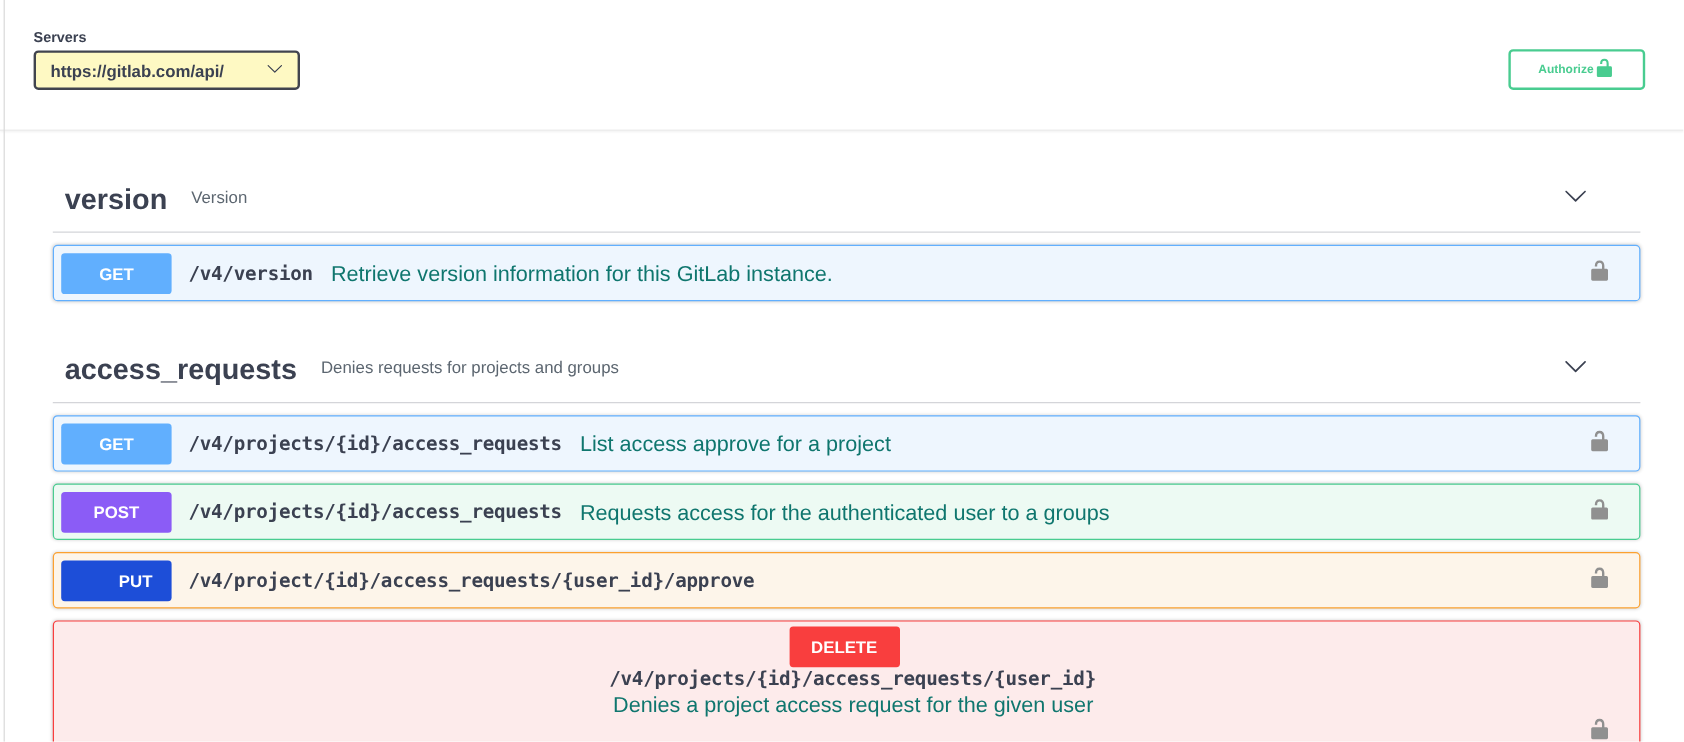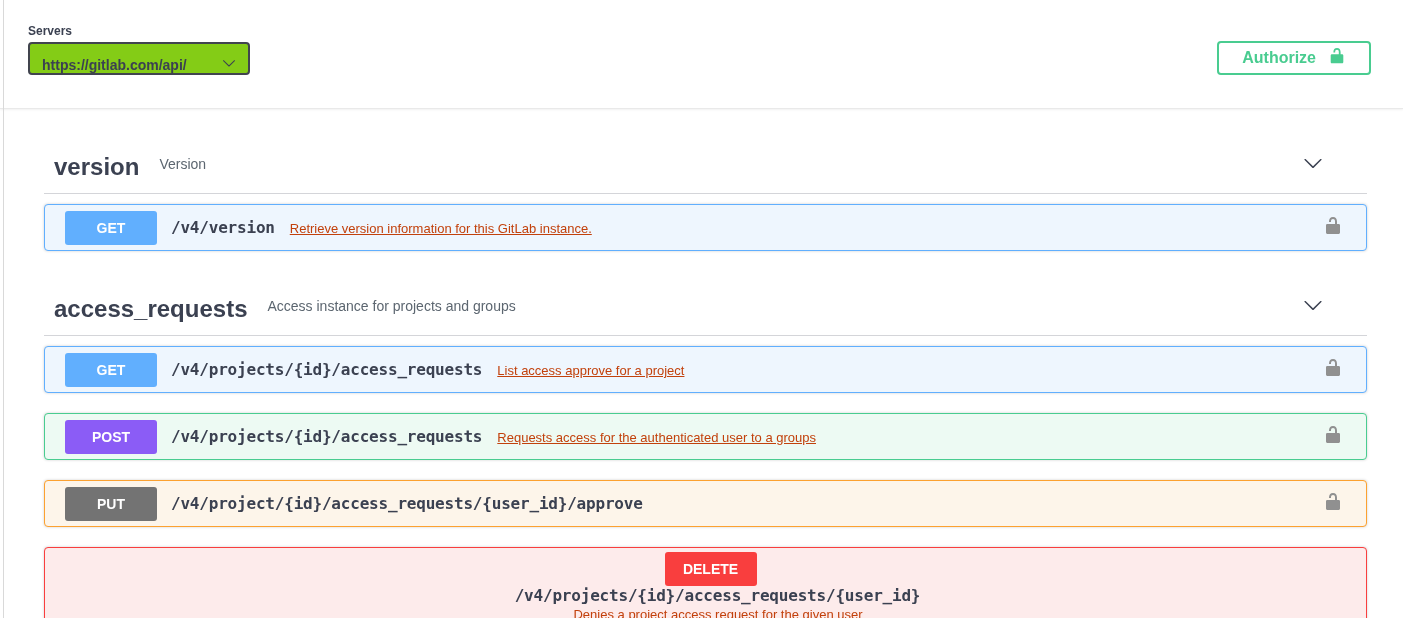--- a/index.html
+++ b/index.html
@@ -6,56 +6,56 @@
   html,body { width:1403px; height:618px; overflow:hidden; background:#fff;
     font-family:"Liberation Sans", sans-serif; color:#3b4151; }
 
   .left-edge { position:absolute; left:3px; top:0; width:1px; height:618px; background:#d9d9d9; }
 
   
   .scheme-bar { display:flex; justify-content:space-between; align-items:flex-end;
     padding:24px 32px 33px 28px; border-bottom:1px solid #e9e9e9;
     box-shadow:0 1px 2px rgba(0,0,0,.06); }
   .servers-label { font-size:12px; font-weight:700; color:#3b4151; margin-bottom:4px; display:block; }
-  .server-select { display:flex; align-items:flex-end; gap:24px; min-width:222px; height:33px;
-    padding:0 12px; border:2px solid #41444e; border-radius:4px; background:#84cc16;
+  .server-select { display:flex; align-items:center; gap:24px; min-width:222px; height:33px;
+    padding:0 12px; border:2px solid #41444e; border-radius:4px; background:#fef9c3;
     font-size:14px; font-weight:700; color:#3b4151; cursor:pointer; }
   .server-select .caret { margin-left:auto; }
 
-  .authorize-btn { display:flex; align-items:center; gap:12px; height:34px; padding:0 23px;
+  .authorize-btn { display:flex; align-items:center; gap:0; height:34px; padding:0 23px;
     background:#fff; border:2px solid #49cc90; border-radius:4px;
-    color:#49cc90; font-size:16px; font-weight:700; cursor:pointer; margin-bottom:0; }
+    color:#49cc90; font-size:10px; font-weight:700; cursor:pointer; margin-bottom:0; }
 
   
   .content { padding:0 36px 0 44px; }
   .section { margin-top:34px; }
   .section-header { display:flex; align-items:flex-start; padding:10px 20px 12px 10px;
     border-bottom:1px solid rgba(59,65,81,.22); cursor:pointer; }
   .section-title { font-size:24px; font-weight:700; color:#3b4151; letter-spacing:0; }
   .section-desc { font-size:14px; color:#5c6670; margin-left:20px; padding-top:3px; }
   .section-chevron { margin-left:auto; margin-right:24px; cursor:pointer; display:flex; }
 
   
-  .opblock { display:flex; align-items:center; min-height:47px; margin-top:10px; margin-bottom:20px;
-    border:1px solid; border-radius:4px; padding:4px 10px 4px 20px;
+  .opblock { display:flex; align-items:center; min-height:47px; margin-top:10px; 
+    border:1px solid; border-radius:4px; padding:4px 10px 4px 6px;
     box-shadow:0 0 3px rgba(0,0,0,.19); cursor:pointer; }
   .op-method { min-width:92px; padding:9px 16px; border-radius:3px; text-align:center;
     font-size:14px; font-weight:700; color:#fff; }
   .op-path { font-family:"DejaVu Sans Mono", monospace; font-size:16px; font-weight:700;
     color:#3b4151; margin-left:14px; letter-spacing:-0.2px; }
-  .op-desc { font-size:13px; color:#c2410c; margin-left:15px; padding-top:2px;text-decoration:underline; }
+  .op-desc { font-size:18px; color:#0f766e; margin-left:15px; padding-top:2px; }
   .op-lock { margin-left:auto; margin-right:13px; background:none; border:none; cursor:pointer;
     display:flex; align-items:center; }
 
   .op-get    { background:#eef6fe; border-color:#61affe; }
   .op-get    .op-method { background:#61affe; }
   .op-post   { background:#edfaf3; border-color:#49cc90; }
   .op-post   .op-method { background:#8b5cf6; }
   .op-put    { background:#fdf5ea; border-color:#fca130; }
-  .op-put    .op-method { background:#737373; }
+  .op-put    .op-method { background:#1d4ed8;text-align:right; }
   .op-delete { background:#fdebeb; border-color:#f93e3e;flex-direction:column; }
   .op-delete .op-method { background:#f93e3e; }
 
   .opblock.partial { min-height:0; height:12px; margin-top:-6px; margin-bottom:0; padding:0; }
 </style>
 </head>
 <body>
 
 <div class="left-edge"></div>
 
@@ -104,21 +104,21 @@
               <path fill="#909090" d="M15.8 8H14V5.6C14 2.703 12.665 1 10 1 7.334 1 6 2.703 6 5.6V6h2v-.801C8 3.754 8.797 3 10 3c1.203 0 2 .754 2 2.199V8H4.2C3.537 8 3 8.646 3 9.4v7.2c0 .754.537 1.4 1.2 1.4h11.6c.663 0 1.2-.646 1.2-1.4V9.4c0-.754-.537-1.4-1.2-1.4z"></path>
             </svg>
         </span>
       </button>
     </div>
   </div>
 
   <div class="section">
     <div class="section-header">
       <span class="section-title">access_requests</span>
-      <span class="section-desc">Access instance for projects and groups</span>
+      <span class="section-desc">Denies requests for projects and groups</span>
       <span class="section-chevron">
         <svg width="20" height="20" viewBox="0 0 20 20">
             <path fill="#3b4151" d="M17.418 6.109c.272-.268.709-.268.979 0s.271.701 0 .969l-7.908 7.83c-.27.268-.707.268-.979 0l-7.908-7.83c-.27-.268-.27-.701 0-.969.271-.268.709-.268.979 0L10 13.25l7.418-7.141z"></path>
           </svg>
       </span>
     </div>
 
     <div class="opblock op-get">
       <span class="op-method">GET</span>
       <span class="op-path">/v4/projects/{id}/access_requests</span>

